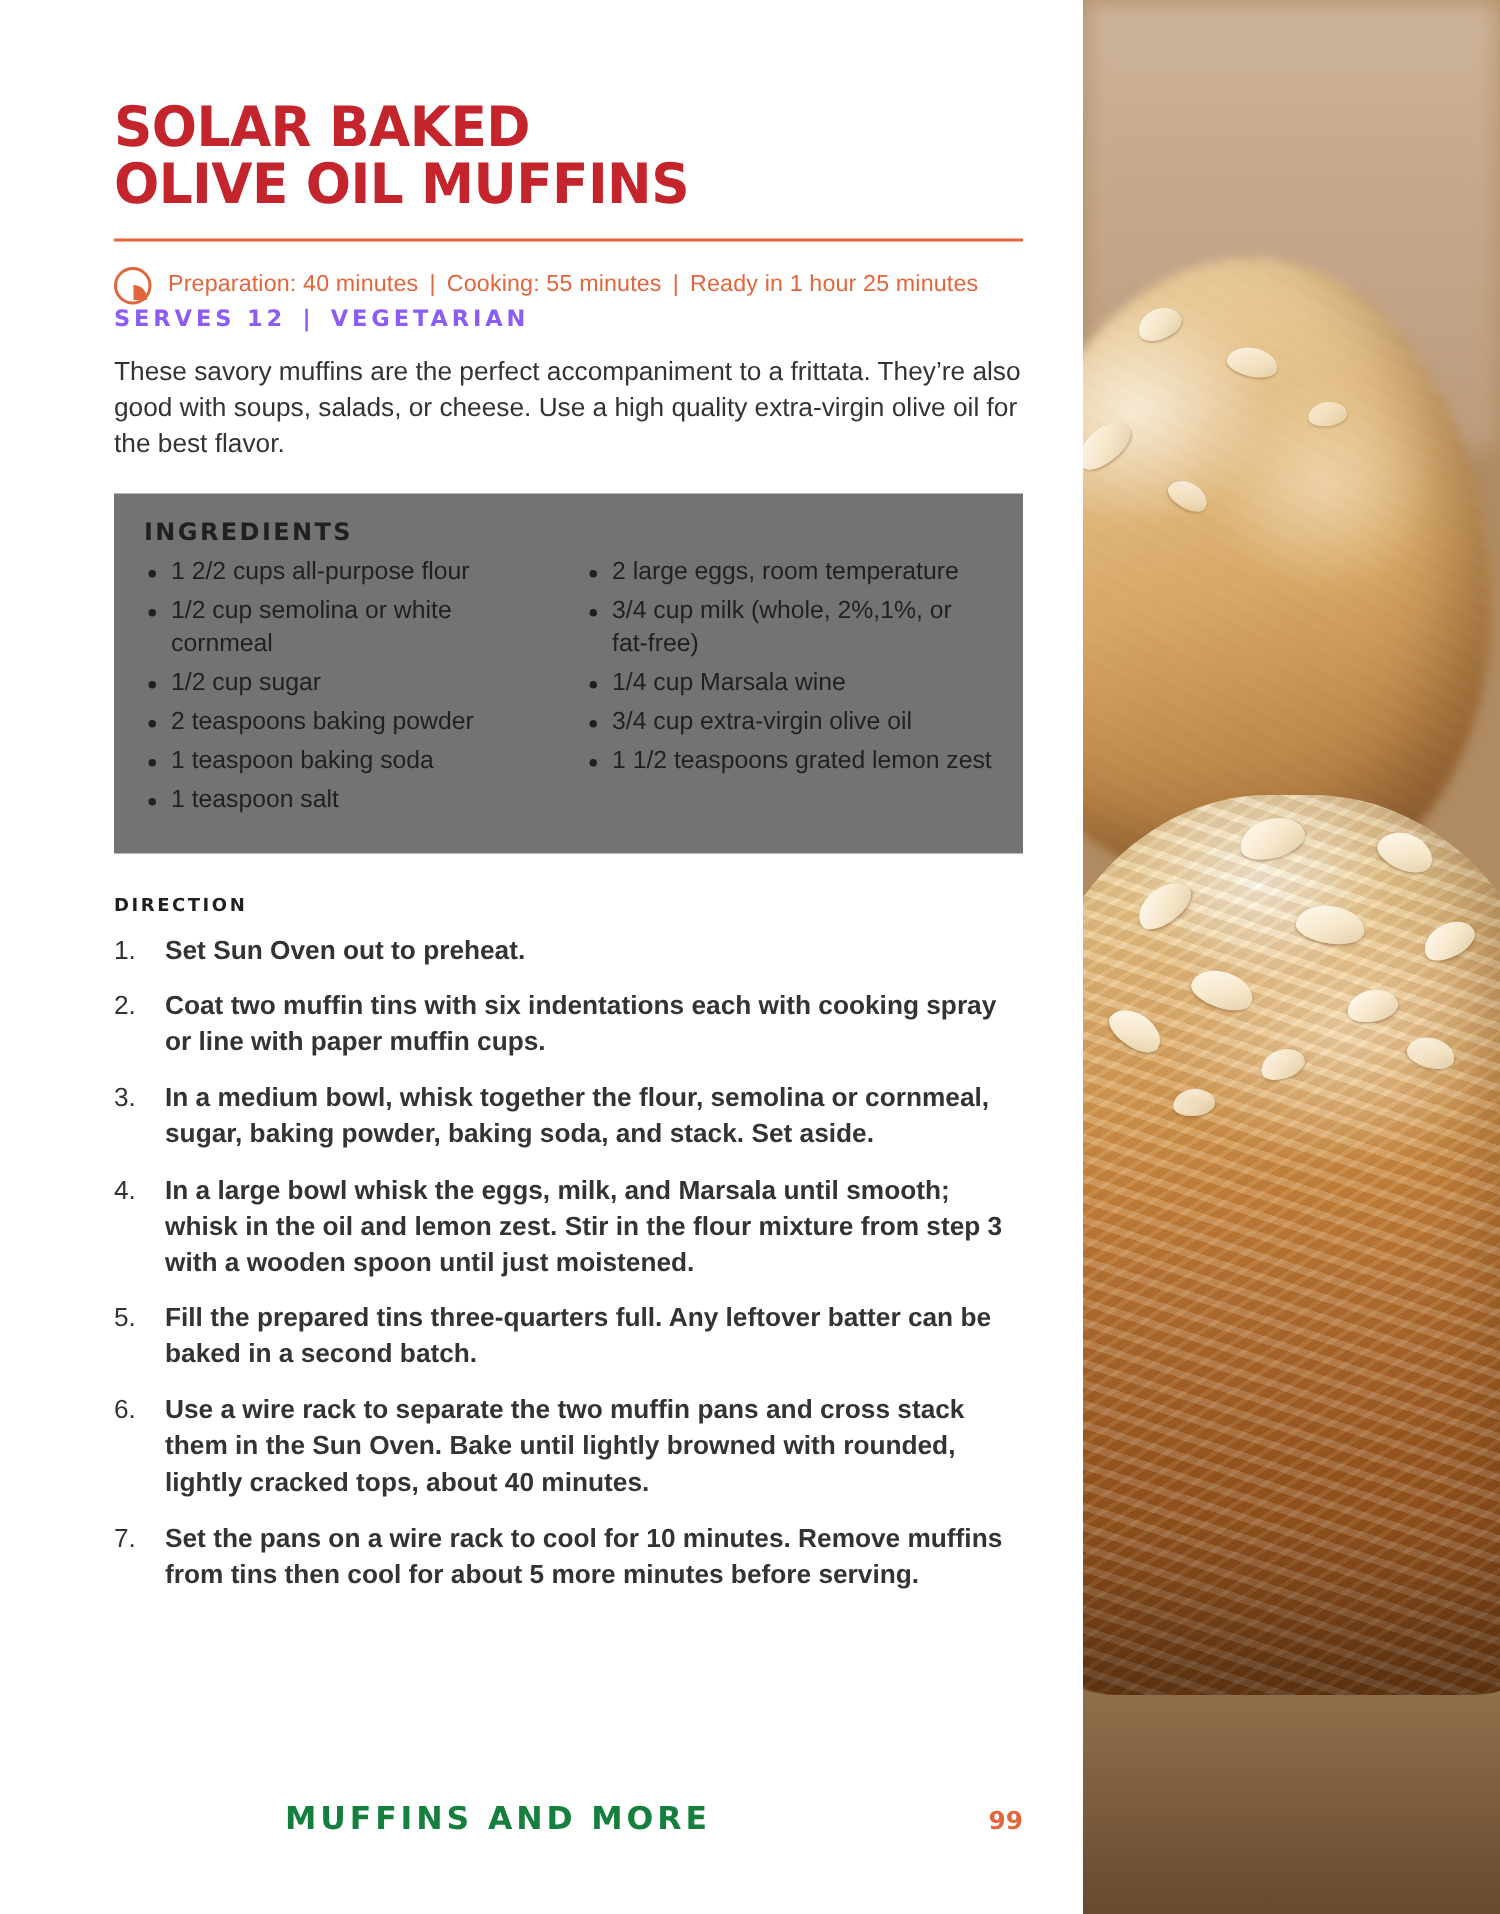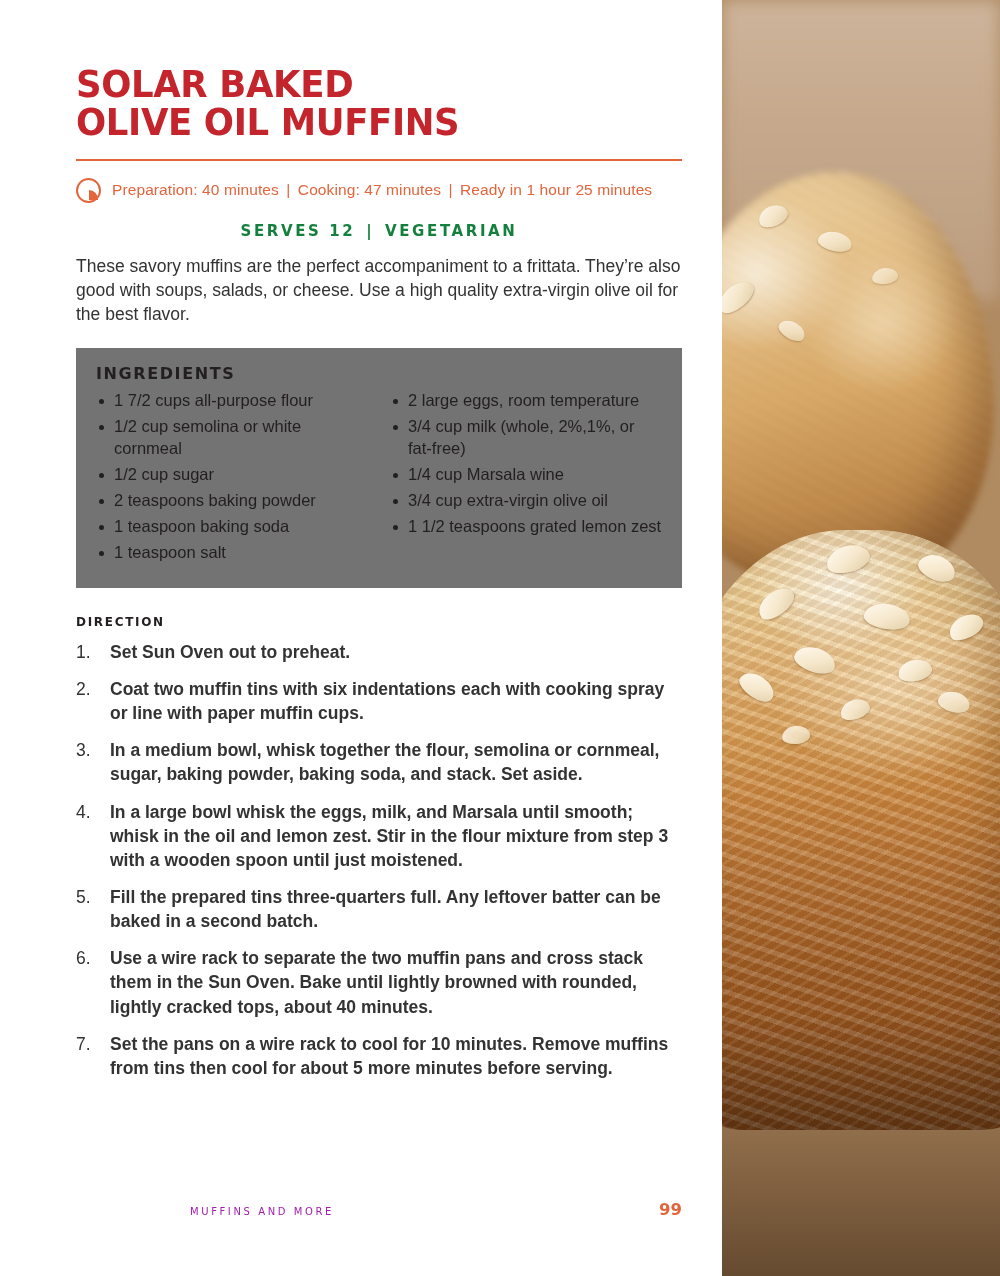--- a/index.html
+++ b/index.html
@@ -81,28 +81,26 @@
   }
   .timing-text {
     font-size: 15.5px;
     color: #E2653C;
     letter-spacing: 0.1px;
     white-space: nowrap;
   }
   .timing-text .sep { padding: 0 3px; }
 
   .serves-row {
-    margin-top: 19px;
     font-size: 15px;
     font-weight: bold;
     letter-spacing: 2.6px;
-    color: #15803d;
+    color: #8b5cf6;
     font-family: "DejaVu Sans", sans-serif;
     text-transform: uppercase;
-    text-align: center;
   }
   .serves-row .bar { padding: 0 3px; }
 
   .intro {
     margin-top: 14px;
     width: 606px;
     font-size: 17.5px;
     line-height: 1.38;
     color: #333333;
   }
@@ -202,24 +200,24 @@
   .footer {
     position: absolute;
     left: 190px;
     top: 1200px;
     width: 492px;
     display: flex;
     justify-content: space-between;
     align-items: baseline;
   }
   .footer-chapter {
-    font-size: 10px;
-    font-weight: normal;
+    font-size: 21px;
+    font-weight: bold;
     letter-spacing: 2.6px;
-    color: #a21caf;
+    color: #15803d;
     font-family: "DejaVu Sans", sans-serif;
     text-transform: uppercase;
   }
   .footer-page {
     font-size: 16.5px;
     font-weight: bold;
     color: #E2653C;
     font-family: "DejaVu Sans", sans-serif;
   }
 
@@ -332,40 +330,40 @@
       <span class="line">OLIVE OIL MUFFINS</span>
     </h1>
 
     <div class="title-rule"></div>
 
     <div class="timing-row">
       <span class="clock-icon"></span>
       <span class="timing-text">
         <span>Preparation: 40 minutes</span>
         <span class="sep">|</span>
-        <span>Cooking: 47 minutes</span>
+        <span>Cooking: 55 minutes</span>
         <span class="sep">|</span>
         <span>Ready in 1 hour 25 minutes</span>
       </span>
     </div>
 
     <div class="serves-row">
       <span>SERVES 12</span>
       <span class="bar">|</span>
       <span>VEGETARIAN</span>
     </div>
 
     <p class="intro">These savory muffins are the perfect accompaniment to a frittata. They’re also good with soups, salads, or cheese. Use a high quality extra-virgin olive oil for the best flavor.</p>
 
     <div class="ingredients-box">
       <div class="ingredients-heading">INGREDIENTS</div>
       <div class="ingredients-cols">
         <div class="ing-col">
           <ul class="ing-list">
-            <li>1 7/2 cups all-purpose flour</li>
+            <li>1 2/2 cups all-purpose flour</li>
             <li>1/2 cup semolina or white cornmeal</li>
             <li>1/2 cup sugar</li>
             <li>2 teaspoons baking powder</li>
             <li>1 teaspoon baking soda</li>
             <li>1 teaspoon salt</li>
           </ul>
         </div>
         <div class="ing-col">
           <ul class="ing-list">
             <li>2 large eggs, room temperature</li>

